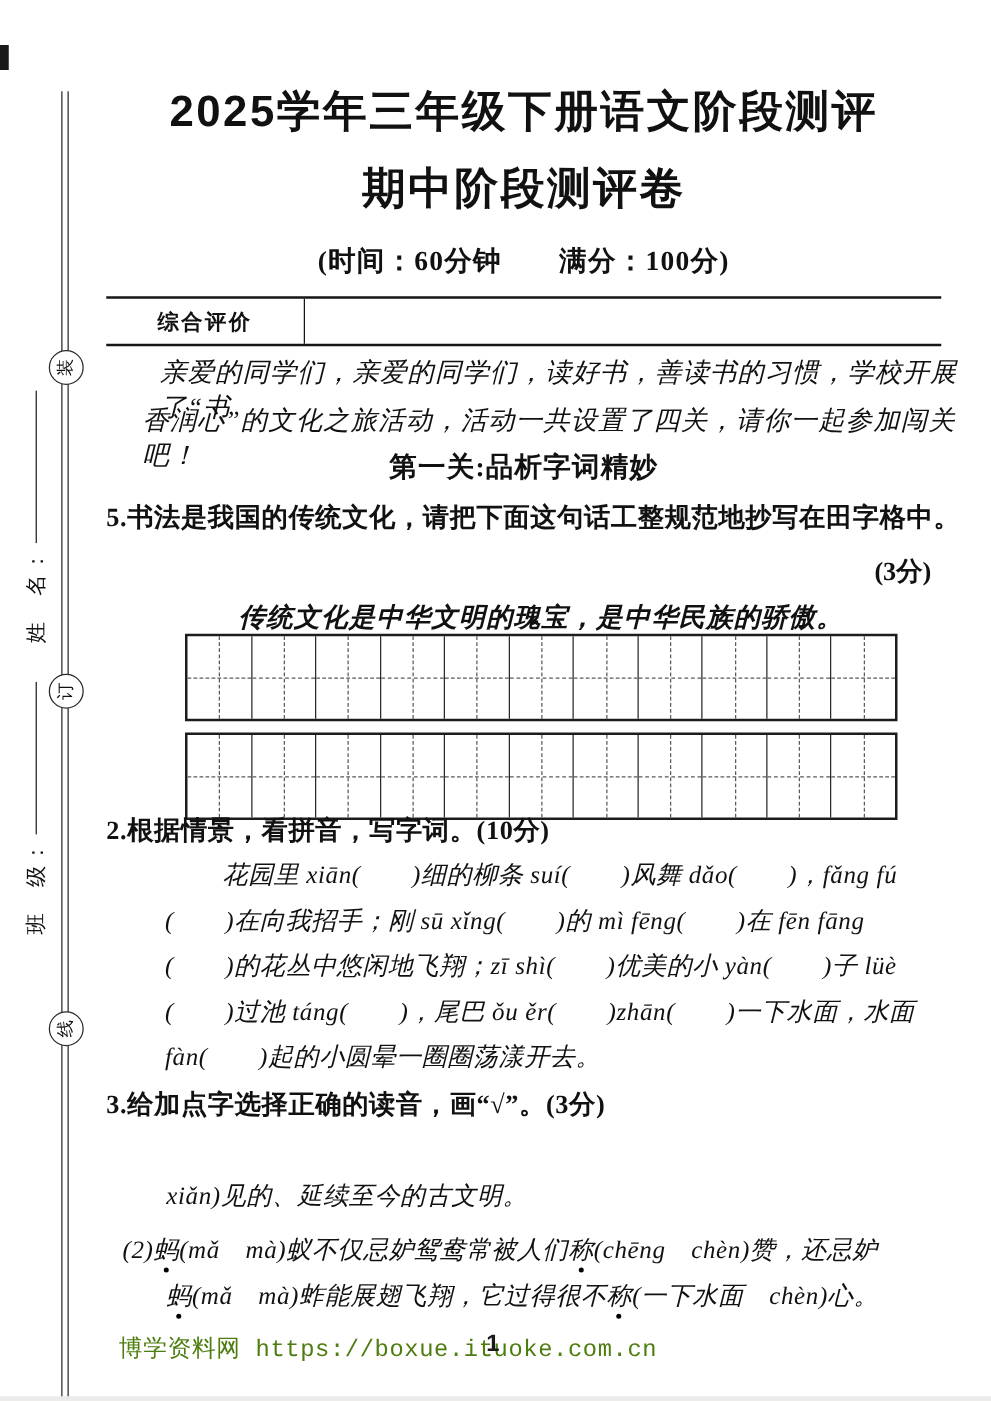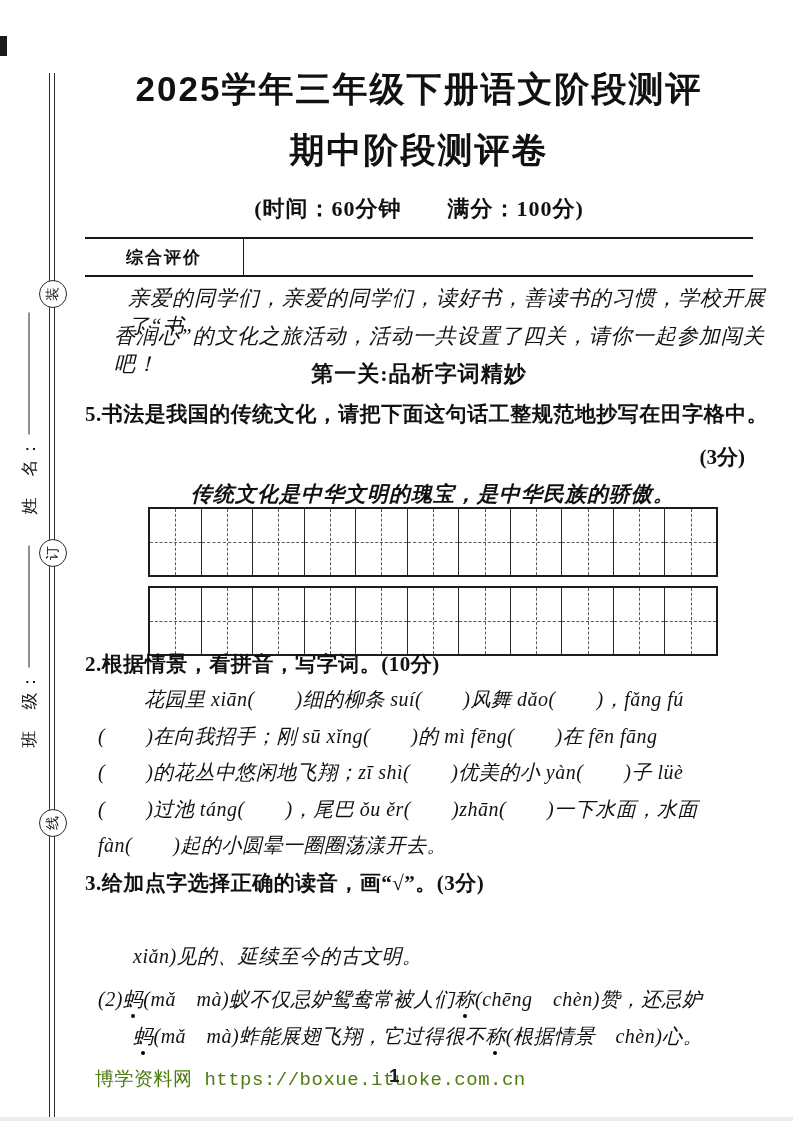--- a/index.html
+++ b/index.html
@@ -84,21 +84,21 @@
   .tzg-cell::before{
     content:"";position:absolute;left:50%;top:0;bottom:0;width:0;
     border-left:1.5px dashed #5a5a5a;
   }
   .tzg-cell::after{
     content:"";position:absolute;top:50%;left:0;right:0;height:0;
     border-top:1.5px dashed #5a5a5a;
   }
   .q2-stem{top:650px;}
   .q2-lines{position:absolute;left:98px;top:686px;width:665px;}
-  .q2-line{height:36.5px;font-size:20px;letter-spacing:0.5px;white-space:nowrap;}
+  .q2-line{height:36.5px;font-size:20px;letter-spacing:0.5px;white-space:nowrap;margin-left:34px;}
   .q2-line:first-child{padding-left:46px;}
   .q3-stem{top:869px;}
   .q3-line{position:absolute;font-size:20px;letter-spacing:0.5px;white-space:nowrap;}
   .q3-l1a{left:98px;top:906px;}
   .q3-l1b{left:133px;top:943px;}
   .q3-l2a{left:98px;top:986px;}
   .q3-l2b{left:133px;top:1023px;}
   .dotted{position:relative;display:inline-block;}
   .dotted::after{
     content:"";position:absolute;left:50%;bottom:-5px;width:4px;height:4px;
@@ -194,19 +194,19 @@
     <div class="q2-line">花园里 xiān(　　)细的柳条 suí(　　)风舞 dǎo(　　)，fǎng fú</div>
     <div class="q2-line">(　　)在向我招手；刚 sū xǐng(　　)的 mì fēng(　　)在 fēn fāng</div>
     <div class="q2-line">(　　)的花丛中悠闲地飞翔；zī shì(　　)优美的小 yàn(　　)子 lüè</div>
     <div class="q2-line">(　　)过池 táng(　　)，尾巴 ǒu ěr(　　)zhān(　　)一下水面，水面</div>
     <div class="q2-line">fàn(　　)起的小圆晕一圈圈荡漾开去。</div>
   </div>
 
   <div class="stem q3-stem">3.给加点字选择正确的读音，画“√”。(3分)</div>
   <div class="q3-line q3-l1b kai"><span>xiǎn)见的、延续至今的古文明。</span></div>
   <div class="q3-line q3-l2a kai"><span>(2)</span><span class="dotted">蚂</span><span>(mǎ　mà)蚁不仅忌妒鸳鸯常被人们</span><span class="dotted">称</span><span>(chēng　chèn)赞，还忌妒</span></div>
-  <div class="q3-line q3-l2b kai"><span class="dotted">蚂</span><span>(mǎ　mà)蚱能展翅飞翔，它过得很不</span><span class="dotted">称</span><span>(根据情景　chèn)心。</span></div>
+  <div class="q3-line q3-l2b kai"><span class="dotted">蚂</span><span>(mǎ　mà)蚱能展翅飞翔，它过得很不</span><span class="dotted">称</span><span>(一下水面　chèn)心。</span></div>
 
   <div class="watermark">博学资料网 https://boxue.ituoke.com.cn</div>
   <div class="page-num">1</div>
   <div class="bottom-strip"></div>
 
 </div>
 
 </body></html>

